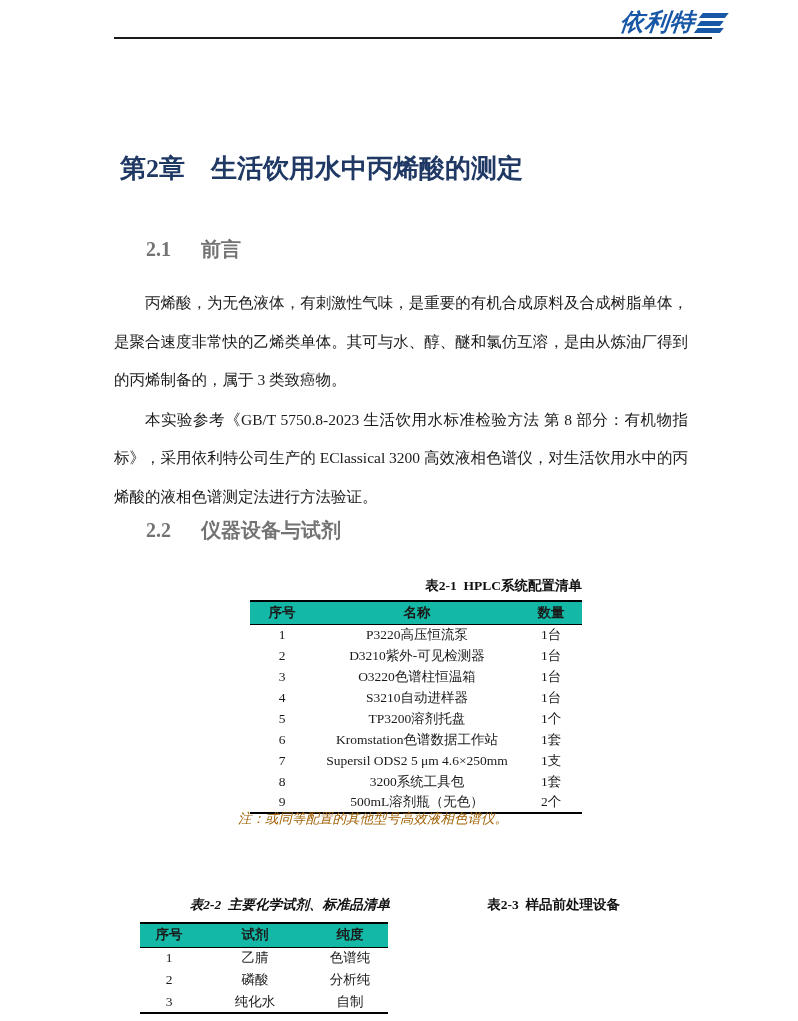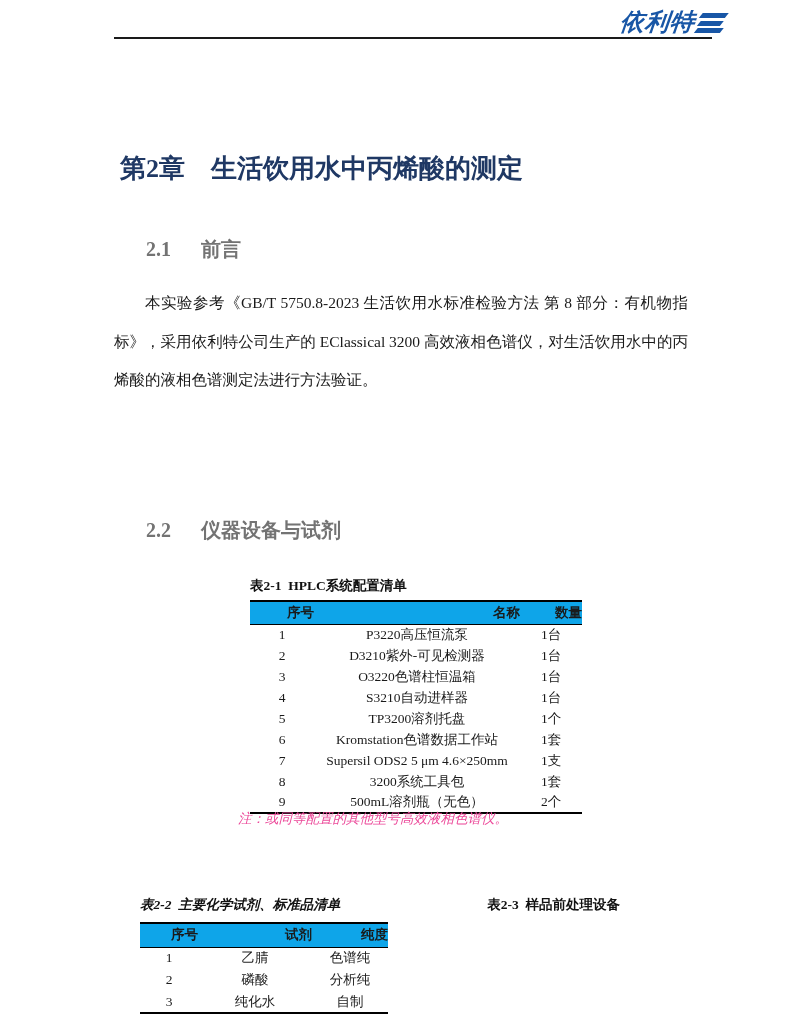--- a/index.html
+++ b/index.html
@@ -85,41 +85,40 @@
   }
   .body-text p { text-indent: 2em; }
   .body-text p + p { margin-top: 1px; }
 
   
   .tbl-caption {
     position: absolute;
     font-size: 13.5px;
     font-weight: bold;
     color: #111;
-    text-align: left;
+    text-align: right;
     white-space: pre;
   }
   #cap-t1 { top: 577px; left: 250px; width: 332px; }
   #cap-t2 { top: 896px; left: 140px; width: 250px; font-style: italic; }
   #cap-t3 { top: 896px; left: 400px; width: 220px; text-align: right; }
 
   table {
     position: absolute;
     border-collapse: collapse;
     font-size: 13.5px;
     text-align: center;
     border-top: 2px solid #000;
     border-bottom: 2px solid #000;
   }
   thead th {
-    background: #0ea5e9;
+    background: #14b8a6;
     font-weight: bold;
     border-bottom: 1.5px solid #000;
     padding: 0;
-    text-align: right;
   }
   td, th { padding: 0; vertical-align: middle; }
 
   #tbl1 { top: 600px; left: 250px; width: 332px; }
   #tbl1 thead th { height: 23px; }
   #tbl1 tbody td { height: 21px; }
   #tbl1 .col-idx { width: 64px; }
   #tbl1 .col-qty { width: 62px; }
 
   #tbl2 { top: 922px; left: 140px; width: 248px; }
@@ -127,21 +126,21 @@
   #tbl2 tbody td { height: 22px; }
   #tbl2 .col-idx { width: 58px; }
   #tbl2 .col-qty { width: 76px; }
 
   .tbl-note {
     position: absolute;
     top: 810px;
     left: 238px;
     font-size: 13.5px;
     font-style: italic;
-    color: #ec4899;
+    color: #a16207;
   }
 </style>
 </head>
 <body>
 
 <div class="brand">
   <span class="brand-text" style="color: rgb(24, 86, 166);">依利特</span>
   <span class="brand-stripes">
       <i style="background: rgb(24, 86, 166);"></i>
       <i style="background: rgb(24, 86, 166);"></i>
@@ -152,20 +151,21 @@
 
 <h1 class="chapter-heading">
   <span class="chapter-no">第2章</span><span>生活饮用水中丙烯酸的测定</span>
 </h1>
 
 <h2 class="section-heading" id="sec1">
   <span class="sec-no">2.1</span><span>前言</span>
 </h2>
 
 <div class="body-text">
+  <p>丙烯酸，为无色液体，有刺激性气味，是重要的有机合成原料及合成树脂单体，是聚合速度非常快的乙烯类单体。其可与水、醇、醚和氯仿互溶，是由从炼油厂得到的丙烯制备的，属于 3 类致癌物。</p>
   <p>本实验参考《GB/T 5750.8-2023 生活饮用水标准检验方法 第 8 部分：有机物指标》，采用依利特公司生产的 EClassical 3200 高效液相色谱仪，对生活饮用水中的丙烯酸的液相色谱测定法进行方法验证。</p>
 </div>
 
 <h2 class="section-heading" id="sec2">
   <span class="sec-no">2.2</span><span>仪器设备与试剂</span>
 </h2>
 
 <div class="tbl-caption" id="cap-t1">表2-1  HPLC系统配置清单</div>
 <table id="tbl1">
   <thead>

